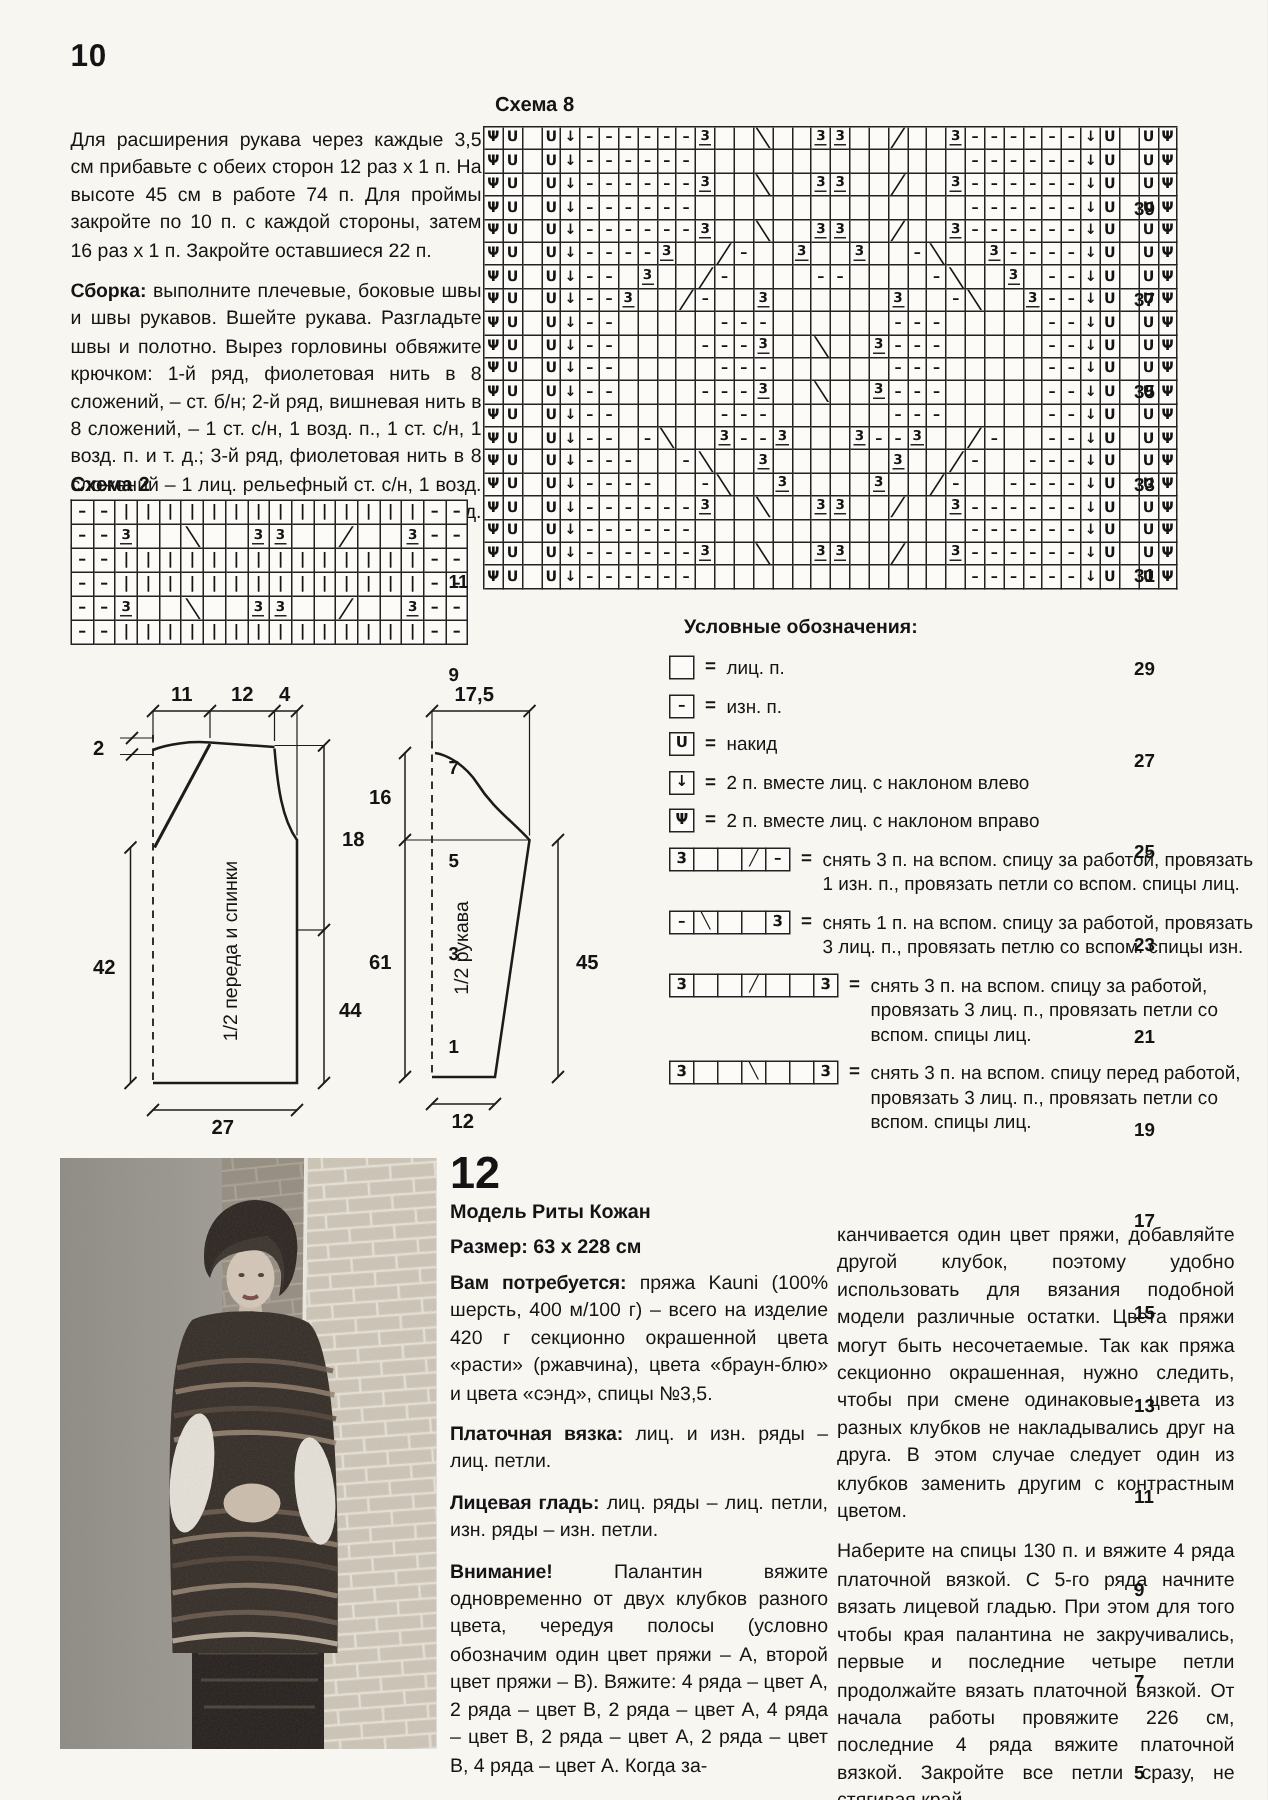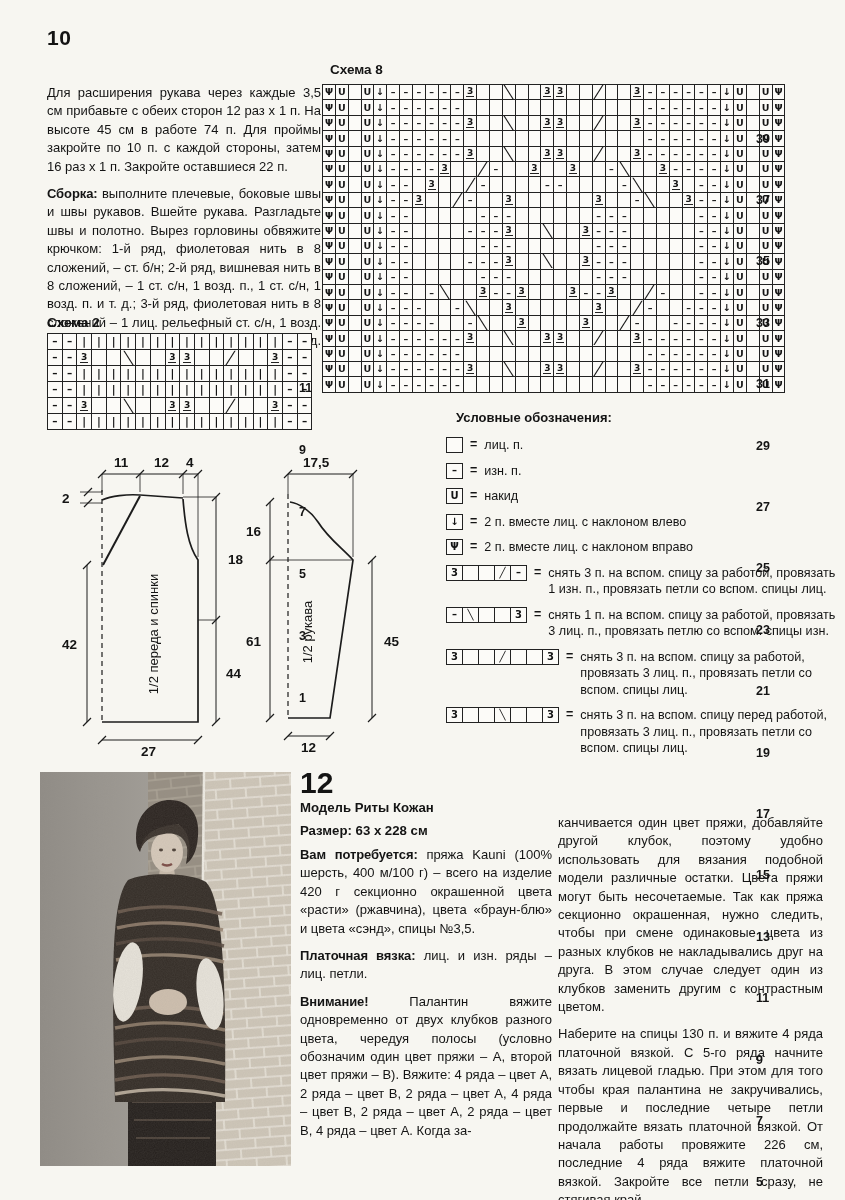--- a/index.html
+++ b/index.html
@@ -1330,20 +1330,21 @@
     <rect x="0.5" y="0.5" width="250" height="393" fill="none" stroke="#d8d5cе"></rect>
   </svg>
 
   <div class="abs art-num" style="left:300px;top:768px;">12</div>
   <div class="abs" style="left:300px;top:800px;width:252px;">
     <div class="art-bold-line">Модель Риты Кожан</div>
     <div class="art-bold-line">Размер: 63 х 228 см</div>
     <div id="article-blocks">
         <p class="body-text"><b>Вам потребуется:</b> пряжа Kauni (100% шерсть, 400 м/100 г) – всего на изделие 420 г секционно окрашенной цвета «расти» (ржавчина), цвета «браун-блю» и цвета «сэнд», спицы №3,5.</p>
         <p class="body-text"><b>Платочная вязка:</b> лиц. и изн. ряды – лиц. петли.</p>
+        <p class="body-text"><b>Лицевая гладь:</b> лиц. ряды – лиц. петли, изн. ряды – изн. петли.</p>
         <p class="body-text"><b>Внимание!</b> Палантин вяжите одновременно от двух клубков разного цвета, чередуя полосы (условно обозначим один цвет пряжи – А, второй цвет пряжи – В). Вяжите: 4 ряда – цвет А, 2 ряда – цвет В, 2 ряда – цвет А, 4 ряда – цвет В, 2 ряда – цвет А, 2 ряда – цвет В, 4 ряда – цвет А. Когда за-</p>
       </div>
   </div>
   <div class="abs" id="right-column" style="left:558px;top:814px;width:265px;">
       <p class="body-text">канчивается один цвет пряжи, добавляйте другой клубок, поэтому удобно использовать для вязания подобной модели различные остатки. Цвета пряжи могут быть несочетаемые. Так как пряжа секционно окрашенная, нужно следить, чтобы при смене одинаковые цвета из разных клубков не накладывались друг на друга. В этом случае следует один из клубков заменить другим с контрастным цветом.</p>
       <p class="body-text">Наберите на спицы 130 п. и вяжите 4 ряда платочной вязкой. С 5-го ряда начните вязать лицевой гладью. При этом для того чтобы края палантина не закручивались, первые и последние четыре петли продолжайте вязать платочной вязкой. От начала работы провяжите 226 см, последние 4 ряда вяжите платочной вязкой. Закройте все петли сразу, не стягивая край.</p>
     </div>
 
 </div>
 

